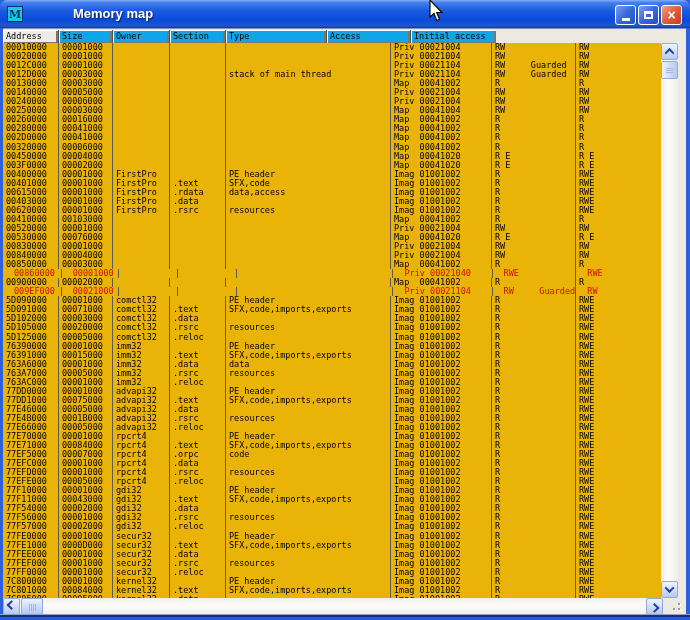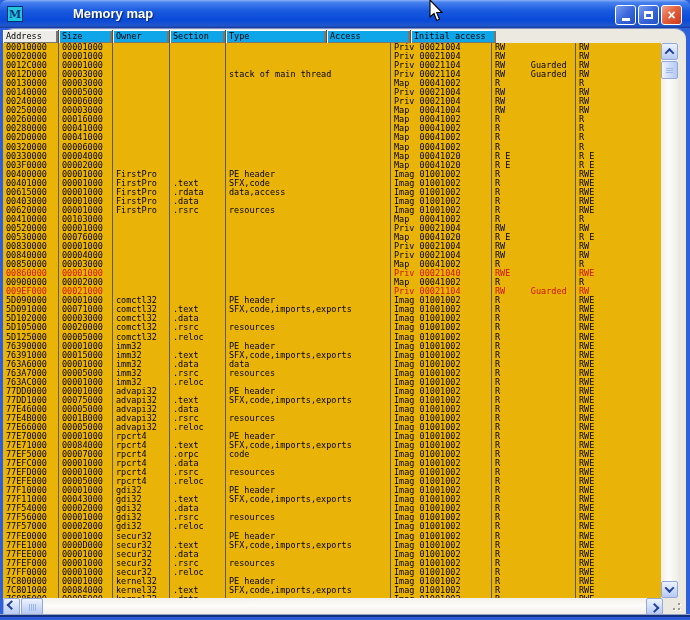--- a/index.html
+++ b/index.html
@@ -17,33 +17,33 @@
   .tb-buttons{position:absolute;right:8px;top:5px;display:flex;gap:2px;}
   .tbtn{width:21px;height:20px;border:1px solid #FFF;border-radius:3px;box-sizing:border-box;
     display:flex;align-items:center;justify-content:center;}
   .tbtn.min,.tbtn.max{background:linear-gradient(135deg,#7C9FF0 0%,#3B67DD 50%,#2450C4 100%);}
   .tbtn.close{background:linear-gradient(135deg,#F0A188 0%,#E4613F 45%,#CC3818 100%);}
   .glyph-min{display:block;width:8px;height:3px;background:#fff;margin-top:9px;}
   .glyph-max{display:block;width:9px;height:8px;border:2px solid #fff;border-top-width:3px;box-sizing:border-box;}
   .glyph-x{color:#fff;font:bold 14px "Liberation Sans",sans-serif;line-height:14px;}
   
   .client{position:absolute;left:3px;top:28px;width:683px;height:586px;background:#ECE9E0;
-    border-top:1px solid #7E90C4;box-sizing:content-box;border-radius:11px;}
+    border-top:1px solid #7E90C4;box-sizing:content-box;}
   
   .header-row{position:absolute;left:0;top:1px;width:658px;height:13px;display:flex;}
   .hc{height:13px;box-sizing:border-box;background:#0ea5e9;border-right:1px solid #55524A;
     box-shadow:inset 1px 1px 0 #FFFFFF, inset -2px -1px 0 #7A776E;
     font-size:8.5px;line-height:12px;color:#000;padding-left:3px;white-space:pre;overflow:hidden;}
   .hc.active{background:#EDECE8;}
   
   .rows{position:absolute;left:0;top:14px;width:658px;height:555px;background:#eab308;overflow:hidden;}
   .row{display:flex;height:9.05px;}
   .cell{height:9.05px;box-sizing:border-box;border-right:1px solid #5E5B52;
     font-size:8.5px;line-height:9px;color:#000;padding-left:3px;white-space:pre;overflow:hidden;}
-  .row.red .cell{color:#CC1100;}
+  .row.red .cell{color:#CC1100;margin-left:8px;}
   .c0{width:56px}.c1{width:54px}.c2{width:57px}.c3{width:56px}.c4{width:165px}
   .c5{width:101px}.c6{width:84px}.c7{width:85px;border-right:none}
   
   .vscroll{position:absolute;left:658px;top:14px;width:17px;height:555px;
     background:linear-gradient(90deg,#F1F0EB,#FDFCFA 45%,#EFEEE8);}
   .hscroll{position:absolute;left:0;top:569px;width:660px;height:17px;
     background:linear-gradient(180deg,#F1F0EB,#FDFCFA 45%,#EFEEE8);}
   .sb-btn{position:absolute;width:17px;height:17px;box-sizing:border-box;
     background:linear-gradient(180deg,#EDF3FE,#CDDBF8 60%,#B6C9F1);
     border:1px solid #93A9DB;border-radius:2px;display:flex;align-items:center;justify-content:center;}
@@ -221,21 +221,21 @@
     <div class="cell c0">00320000</div>
     <div class="cell c1">00006000</div>
     <div class="cell c2"></div>
     <div class="cell c3"></div>
     <div class="cell c4"></div>
     <div class="cell c5">Map  00041002</div>
     <div class="cell c6">R</div>
     <div class="cell c7">R</div>
   </div>
         <div class="row">
-    <div class="cell c0">00330000</div>
+    <div class="cell c0">00450000</div>
     <div class="cell c1">00004000</div>
     <div class="cell c2"></div>
     <div class="cell c3"></div>
     <div class="cell c4"></div>
     <div class="cell c5">Map  00041020</div>
     <div class="cell c6">R E</div>
     <div class="cell c7">R E</div>
   </div>
         <div class="row">
     <div class="cell c0">003F0000</div>

